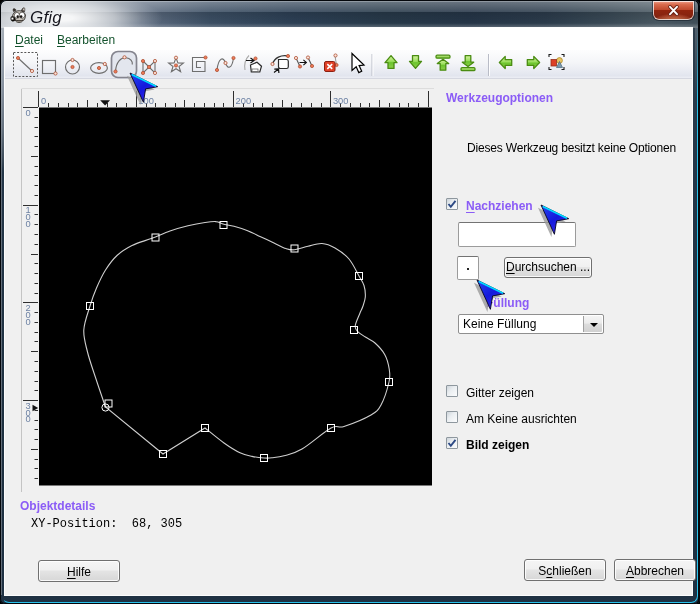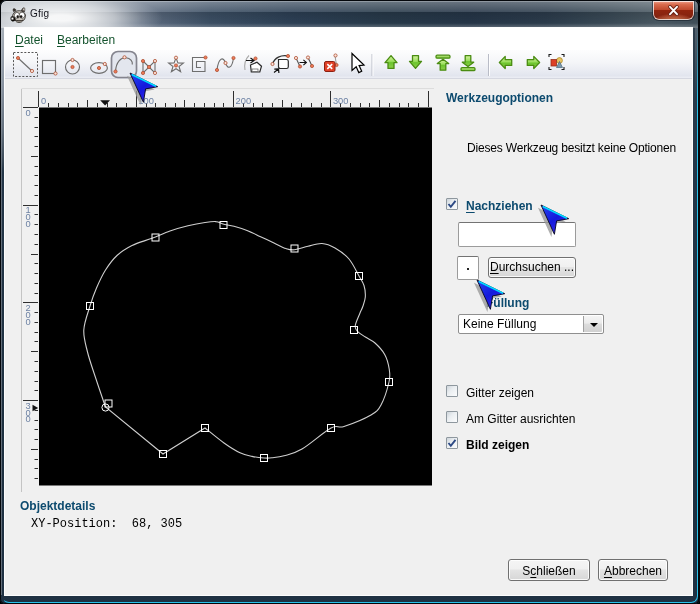--- a/index.html
+++ b/index.html
@@ -9,39 +9,39 @@
 .cyan { position:absolute; left:2px; right:2.5px; top:20px; bottom:1.5px;
   border-right:1.8px solid #28c2ec; border-bottom:1.8px solid #28c2ec; border-left:1.8px solid rgba(39,195,238,0);
   border-radius:0 0 7px 7px; }
 .titlebar { position:absolute; left:1px; top:1px; right:1px; height:27px;
   border-radius:5px 5px 0 0;
   background:
    radial-gradient(ellipse 120px 30px at 60px 17px, rgba(255,255,255,0.92) 10%, rgba(255,255,255,0.55) 45%, rgba(255,255,255,0.18) 68%, rgba(255,255,255,0) 85%),
    linear-gradient(180deg, rgba(255,255,255,0.32) 0%, rgba(255,255,255,0.12) 40%, rgba(0,0,0,0.12) 42%, rgba(0,0,0,0) 82%, rgba(255,255,255,0.22) 96%),
    linear-gradient(90deg,#a3abb4 0%,#9aa4ae 6%,#848f9c 13%,#5b6a7e 21%,#3b4e63 30%,#2c3f54 42%,#273949 55%,#253547 67%,#2b3b4b 78%,#394955 87%,#485761 94%,#404f5a 100%);
   box-shadow: inset 0 1px 0 rgba(255,255,255,0.25); }
-.title { position:absolute; left:29px; top:7px; font-size:10px; color:#14141c; letter-spacing:0.2px; }
+.title { position:absolute; left:29px; top:7px; font-size:17px; color:#14141c; letter-spacing:0.2px;font-style:italic; }
 .closebtn { position:absolute; left:652px; top:0; width:41px; height:19px; border-radius:0 0 6px 6px;
   background: radial-gradient(ellipse 26px 10px at 50% 108%, rgba(255,170,120,0.75), rgba(255,150,110,0.2) 65%, rgba(255,150,110,0) 80%),
    linear-gradient(180deg,#efa28e 0%,#d96c4e 18%,#c04a2e 45%,#92250e 50%,#832310 85%,#a04a2e 100%);
   box-shadow: 0 0 0 1px rgba(20,30,40,0.55), inset 0 0 0 1px rgba(255,255,255,0.75), inset 0 -1px 2px rgba(90,20,10,0.5); }
 .client { position:absolute; left:5px; top:28px; width:687px; height:567px; background:#f0f0f0;
   box-shadow: 0 0 0 1px #fdfdfd; }
 .menubar { position:absolute; left:0; top:0; width:100%; height:22px; background:#ffffff; }
 .menubar span { position:absolute; top:5px; font-size:12px; color:#14532d; }
 u { text-decoration:underline; text-underline-offset:1.5px; }
 .toolbar { position:absolute; left:0; top:22px; width:100%; height:29px;
   background:linear-gradient(180deg,#fdfdfe 0%,#f4f5f8 45%,#e9ebf2 75%,#e2e5ee 92%,#eceef4 100%);
   border-bottom:1px solid #d5d7e0; }
-.panel-label { position:absolute; font-size:12px; font-weight:bold; color:#0c4a6e; }
+.panel-label { position:absolute; font-size:12px; font-weight:bold; color:#8b5cf6; }
 .txt { position:absolute; font-size:12px; color:#000; white-space:nowrap; }
 .entry { position:absolute; background:#fff; border:1px solid #9b9b9b; border-top-color:#737373; border-radius:2px; }
 .vbtn { position:absolute; border:1px solid #707070; border-radius:3px; text-align:center; font-size:12px; color:#000;
   background:linear-gradient(180deg,#f5f5f5 0%,#f0f0f0 45%,#e4e4e4 50%,#d8d8d8 95%,#d0d0d0 100%);
-  box-shadow: inset 0 0 0 1px rgba(255,255,255,0.85); }
+  box-shadow: inset 0 0 0 1px rgba(255,255,255,0.85); margin-left: 16px; }
 .cb { position:absolute; width:12px; height:12px; background:linear-gradient(135deg,#cdd4da 0%,#e9edf0 40%,#fbfcfd 100%); border:1px solid #8e979e; border-radius:1px; }
 .cb svg { position:absolute; left:-1px; top:-1px; }
 .combo { position:absolute; background:#fff; border:1px solid #8f8f8f; border-radius:2px; }
 .combobtn { position:absolute; right:1px; top:1px; bottom:1px; width:19px; border-left:1px solid #a0a0a0; border-radius:0 1px 1px 0;
   background:linear-gradient(180deg,#f4f4f4 0%,#ebebeb 45%,#dcdcdc 50%,#d0d0d0 100%); }
 .combobtn:after { content:""; position:absolute; left:5.5px; top:7px; border:4px solid transparent; border-top:4px solid #000; }
 .mid { position:absolute; left:16px; top:59px; }
 </style></head>
 <body>
 <div class="win">
@@ -301,33 +301,34 @@
     <div class="vbtn" style="left:483px; top:229px; width:88px; height:21px; line-height:19px;"><u>D</u>urchsuchen ...</div>
     <div class="panel-label" style="left:441px; top:268px;margin-left:40px;">Füllung</div>
     <div class="combo" style="left:453px; top:286px; width:146px; height:20px;">
       <span style="position:absolute;left:4px;top:2px;font-size:12px;">Keine Füllung</span>
       <div class="combobtn"></div>
     </div>
 
     <div class="cb" style="left:441px; top:357px;"></div>
     <div class="txt" style="left:461px; top:358px;">Gitter zeigen</div>
     <div class="cb" style="left:441px; top:383px;"></div>
-    <div class="txt" style="left:461px; top:384px;">Am Gitter ausrichten</div>
+    <div class="txt" style="left:461px; top:384px;">Am Keine ausrichten</div>
     <div class="cb" style="left:441px; top:409px;">
         <svg width="12" height="12" viewBox="0 0 12 12">
           <path d="M2.5 6 L4.8 8.8 L9.5 2.8" stroke="#2d4a85" stroke-width="1.9" fill="none"></path>
         </svg>
       </div>
     <div class="txt" style="left:461px; top:410px;font-weight:bold;">Bild zeigen</div>
 
     <div class="panel-label" style="left:15px; top:471px;">Objektdetails</div>
     <div class="txt" style="left:26px; top:489px;font-family:Liberation Mono, monospace;">XY-Position:&nbsp; 68, 305</div>
 
+    <div class="vbtn" style="left:17px; top:532px; width:82px; height:22px; line-height:23px;"><u>H</u>ilfe</div>
     <div class="vbtn" style="left:503px; top:531px; width:82px; height:22px; line-height:23px;">S<u>c</u>hließen</div>
-    <div class="vbtn" style="left:593px; top:531px; width:70px; height:22px; line-height:23px;"><u>A</u>bbrechen</div>
+    <div class="vbtn" style="left:593px; top:531px; width:82px; height:22px; line-height:23px;"><u>A</u>bbrechen</div>
   </div>
   <svg style="position:absolute;left:123.80000000000001px;top:71px" width="42" height="40" viewBox="0 0 42 40">
 <defs>
         <linearGradient id="abg1" x1="0" y1="0" x2="0.7" y2="1">
 <stop offset="0" stop-color="#2947f2"></stop>
           <stop offset="0.55" stop-color="#1419dc"></stop>
           <stop offset="1" stop-color="#3828ea"></stop>
         </linearGradient>
       </defs>
 <polygon points="3,4.8 30.7,18.5 18.6,20.7 16.4,34.1" fill="#9a9a9a" opacity="0.8"></polygon>

